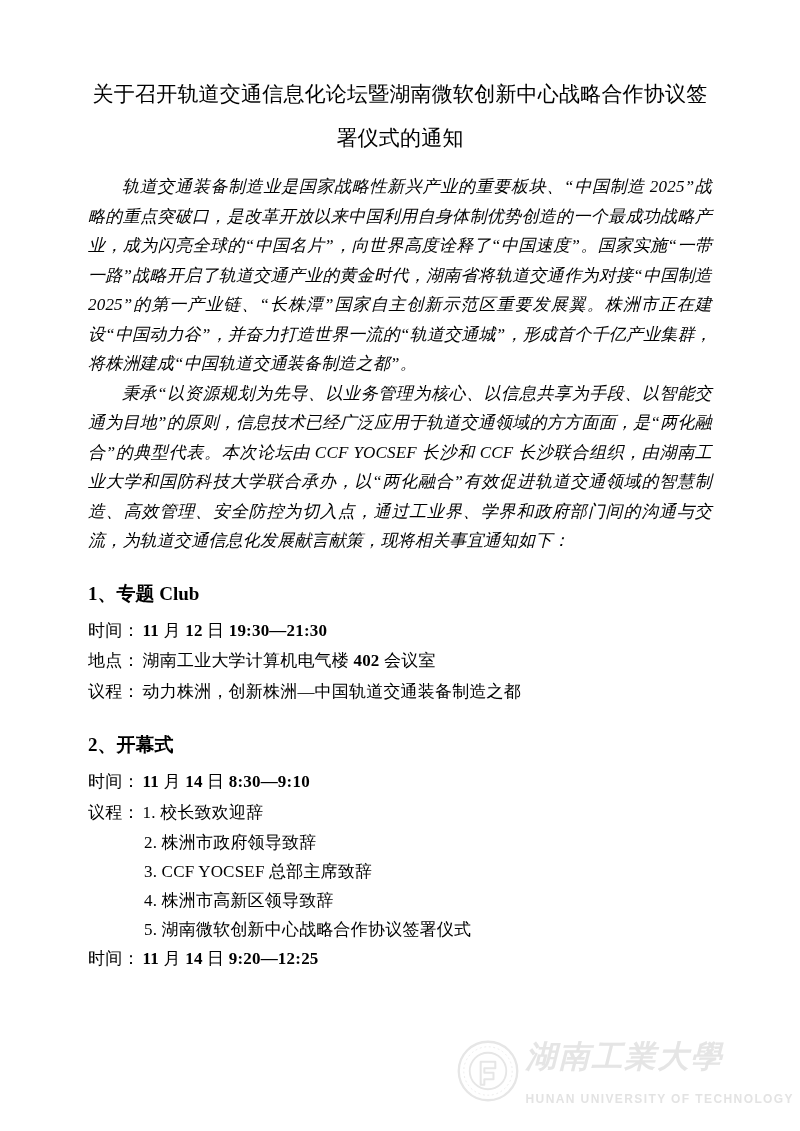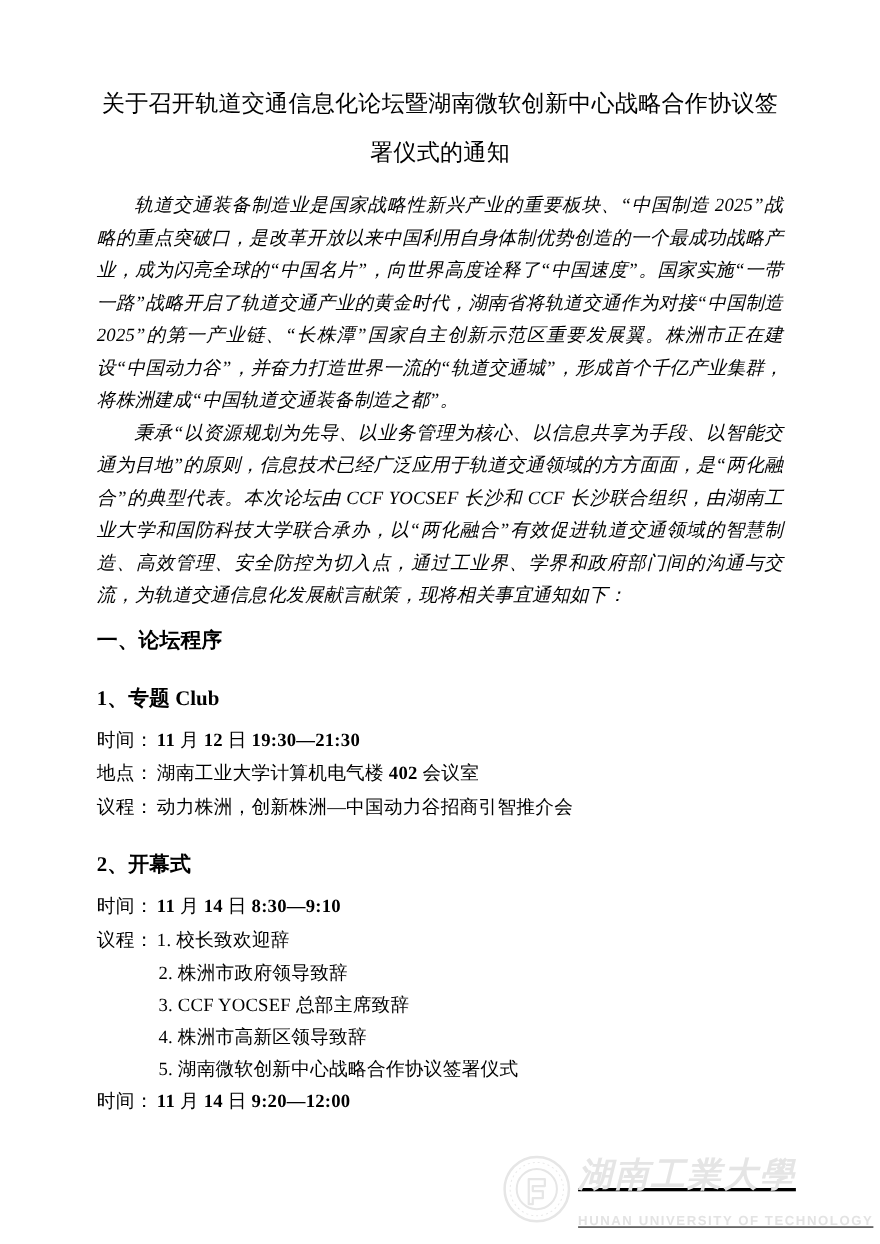--- a/index.html
+++ b/index.html
@@ -62,25 +62,24 @@
     padding-left: 56px;
     line-height: 29px;
   }
   .bold {
     font-weight: bold;
   }
   
   .watermark {
     position: absolute;
     right: 6px;
-    bottom: 13px;
+    bottom: 24px;
     display: flex;
     align-items: center;
     user-select: none;
-    text-decoration: underline;
   }
   .wm-seal {
     flex: 0 0 auto;
     margin-right: 6px;
   }
   .wm-text-col {
     display: flex;
     flex-direction: column;
   }
   .wm-cjk {
@@ -107,55 +106,54 @@
 <body>
 
 <div class="page">
 
   <h1 class="doc-title">关于召开轨道交通信息化论坛暨湖南微软创新中心战略合作协议签署仪式的通知</h1>
 
   <p class="body-para">轨道交通装备制造业是国家战略性新兴产业的重要板块、“中国制造 2025”战略的重点突破口，是改革开放以来中国利用自身体制优势创造的一个最成功战略产业，成为闪亮全球的“中国名片”，向世界高度诠释了“中国速度”。国家实施“一带一路”战略开启了轨道交通产业的黄金时代，湖南省将轨道交通作为对接“中国制造 2025”的第一产业链、“长株潭”国家自主创新示范区重要发展翼。株洲市正在建设“中国动力谷”，并奋力打造世界一流的“轨道交通城”，形成首个千亿产业集群，将株洲建成“中国轨道交通装备制造之都”。</p>
 
   <p class="body-para">秉承“以资源规划为先导、以业务管理为核心、以信息共享为手段、以智能交通为目地”的原则，信息技术已经广泛应用于轨道交通领域的方方面面，是“两化融合”的典型代表。本次论坛由 CCF YOCSEF 长沙和 CCF 长沙联合组织，由湖南工业大学和国防科技大学联合承办，以“两化融合”有效促进轨道交通领域的智慧制造、高效管理、安全防控为切入点，通过工业界、学界和政府部门间的沟通与交流，为轨道交通信息化发展献言献策，现将相关事宜通知如下：</p>
 
-  <h2 class="sec-heading">一、论坛程序</h2>
 
   <h3 class="sub-heading">1、专题 Club</h3>
 
   <div class="detail-line">
     <span class="detail-label">时间：</span><span><span class="bold">11</span><span> 月 </span><span class="bold">12</span><span> 日 </span><span class="bold">19:30—21:30</span></span>
   </div>
 
   <div class="detail-line">
     <span class="detail-label">地点：</span><span><span>湖南工业大学计算机电气楼 </span><span class="bold">402</span><span> 会议室</span></span>
   </div>
 
   <div class="detail-line">
-    <span class="detail-label">议程：</span><span>动力株洲，创新株洲—中国动力谷招商引智推介会</span>
+    <span class="detail-label">议程：</span><span>动力株洲，创新株洲—中国轨道交通装备制造之都</span>
   </div>
 
   <h3 class="sub-heading">2、开幕式</h3>
 
   <div class="detail-line">
     <span class="detail-label">时间：</span><span><span class="bold">11</span><span> 月 </span><span class="bold">14</span><span> 日 </span><span class="bold">8:30—9:10</span></span>
   </div>
 
 
   <div class="detail-line">
     <span class="detail-label">议程：</span><span>1. 校长致欢迎辞</span>
   </div>
 
   <div class="detail-line agenda-sub">2. 株洲市政府领导致辞</div>
   <div class="detail-line agenda-sub">3. CCF YOCSEF 总部主席致辞</div>
   <div class="detail-line agenda-sub">4. 株洲市高新区领导致辞</div>
   <div class="detail-line agenda-sub">5. 湖南微软创新中心战略合作协议签署仪式</div>
 
 
   <div class="detail-line">
-    <span class="detail-label">时间：</span><span><span class="bold">11</span><span> 月 </span><span class="bold">14</span><span> 日 </span><span class="bold">9:20—12:00</span></span>
+    <span class="detail-label">时间：</span><span><span class="bold">11</span><span> 月 </span><span class="bold">14</span><span> 日 </span><span class="bold">9:20—12:25</span></span>
   </div>
 
 </div>
 
 <div class="watermark">
   <span class="wm-seal">
     <svg width="64" height="64" viewBox="0 0 70 70" aria-hidden="true">
       <circle cx="35" cy="35" r="32" fill="none" stroke="#e6e6e6" stroke-width="2.5"></circle>
       <circle cx="35" cy="35" r="26.5" fill="none" stroke="#e9e9e9" stroke-width="1" stroke-dasharray="2 3"></circle>
       <circle cx="35" cy="35" r="20" fill="none" stroke="#e6e6e6" stroke-width="2"></circle>

